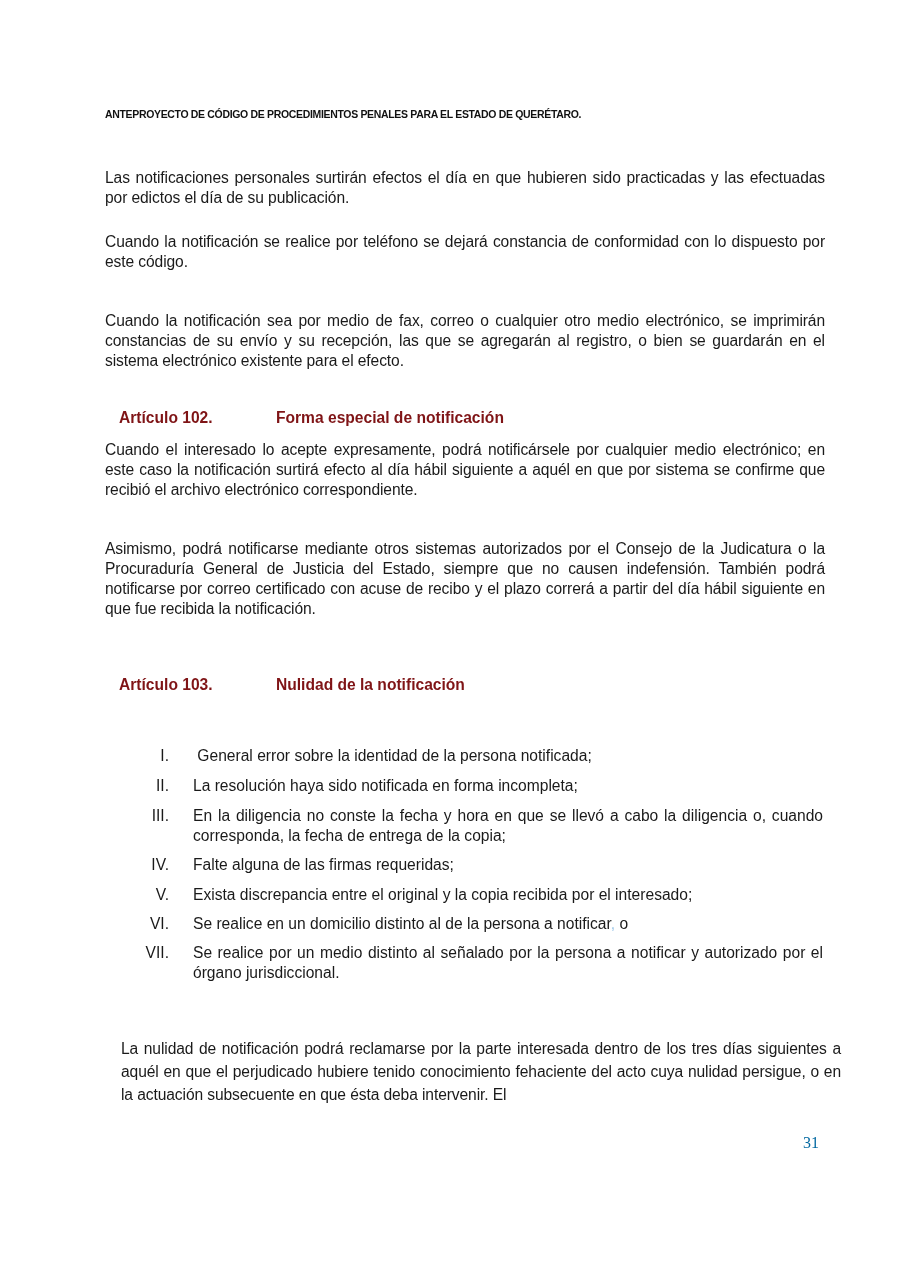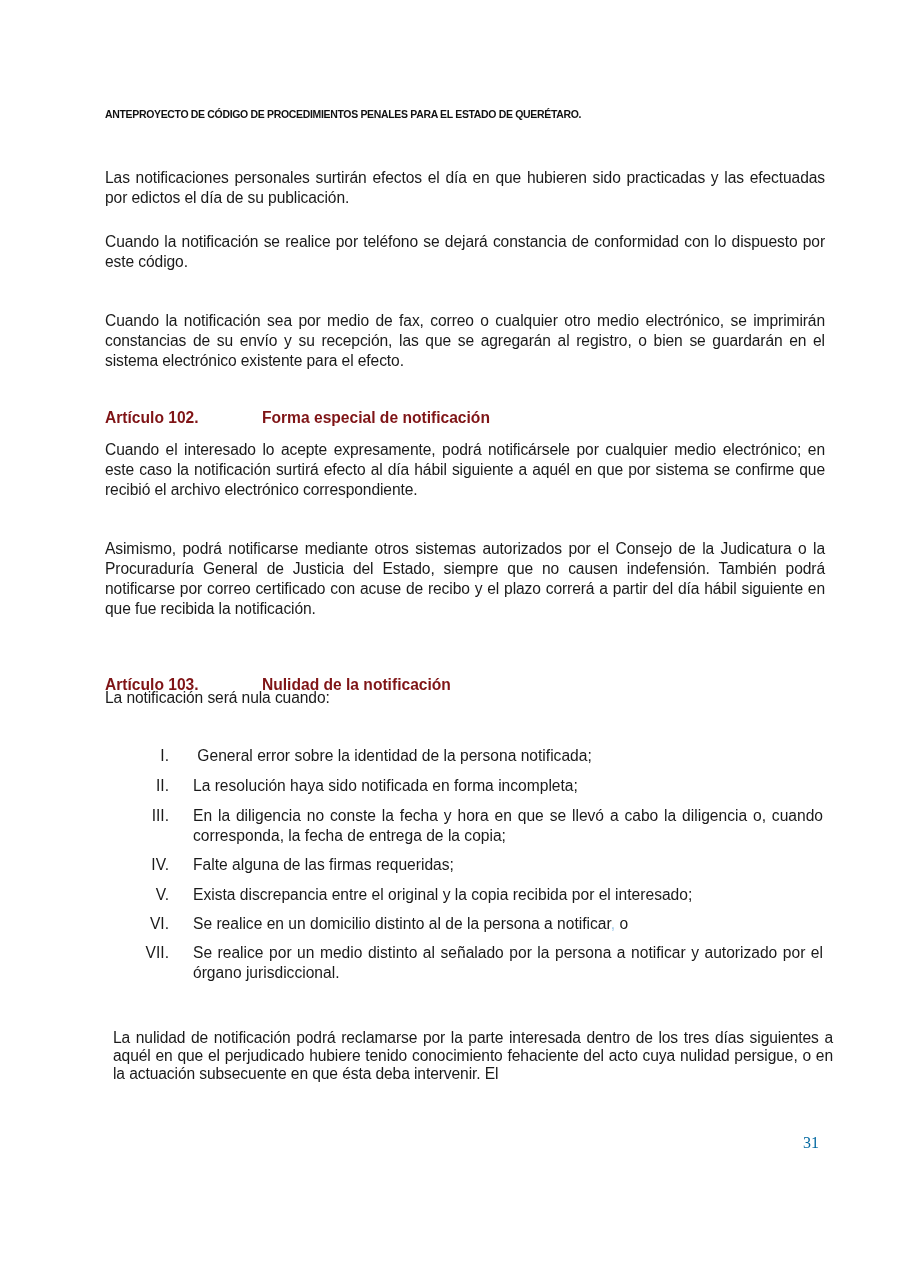--- a/index.html
+++ b/index.html
@@ -47,20 +47,21 @@
       position: absolute;
       left: 105px;
       font-size: 15.6px;
       font-weight: bold;
       color: #7f1416;
       white-space: nowrap;
     }
     .article-heading .num {
       display: inline-block;
       width: 157px;
+      margin-left: 14px;
     }
     .list {
       position: absolute;
       left: 105px;
       width: 720px;
     }
     .list-item {
       position: absolute;
       left: 0;
       width: 720px;
@@ -110,21 +111,20 @@
   </div>
 
   <p class="para" style="top:440px; margin:0;">Cuando el interesado lo acepte expresamente, podrá notificársele por cualquier medio electrónico; en este caso la notificación surtirá efecto al día hábil siguiente a aquél en que por sistema se confirme que recibió el archivo electrónico correspondiente.</p>
 
   <p class="para" style="top:539px; margin:0;">Asimismo, podrá notificarse mediante otros sistemas autorizados por el Consejo de la Judicatura o la Procuraduría General de Justicia del Estado, siempre que no causen indefensión. También podrá notificarse por correo certificado con acuse de recibo y el plazo correrá a partir del día hábil siguiente en que fue recibida la notificación.</p>
 
   <div class="article-heading" style="top:676px;">
     <span class="num">Artículo 103.</span><span>Nulidad de la notificación</span>
   </div>
 
-  <p class="para" style="top:688px; margin:0;">La notificación será nula cuando:</p>
 
   <div class="list" style="top:746px;">
     <div class="list-item" style="top:0px;">
       <span class="roman">I.</span>
       <span class="text" style="white-space:pre;"> General error sobre la identidad de la persona notificada;</span>
     </div>
     <div class="list-item" style="top:30px;">
       <span class="roman">II.</span>
       <span class="text">La resolución haya sido notificada en forma incompleta;</span>
     </div>
@@ -143,17 +143,17 @@
     <div class="list-item" style="top:168px;">
       <span class="roman">VI.</span>
       <span class="text" style="white-space:pre;"><span>Se realice en un domicilio distinto al de la persona a notificar</span><span class="tc-comma">,</span><span> o</span></span>
     </div>
     <div class="list-item" style="top:197px;">
       <span class="roman">VII.</span>
       <span class="text">Se realice por un medio distinto al señalado por la persona a notificar y autorizado por el órgano jurisdiccional.</span>
     </div>
   </div>
 
-  <p class="para" style="top:1021px; margin:8px; line-height:18px;">La nulidad de notificación podrá reclamarse por la parte interesada dentro de los tres días siguientes a aquél en que el perjudicado hubiere tenido conocimiento fehaciente del acto cuya nulidad persigue, o en la actuación subsecuente en que ésta deba intervenir.  El</p>
+  <p class="para" style="top:1021px; margin:16px; line-height:23px;">La nulidad de notificación podrá reclamarse por la parte interesada dentro de los tres días siguientes a aquél en que el perjudicado hubiere tenido conocimiento fehaciente del acto cuya nulidad persigue, o en la actuación subsecuente en que ésta deba intervenir.  El</p>
 
   <div class="page-number">31</div>
 
 </div>
 
 </body></html>

